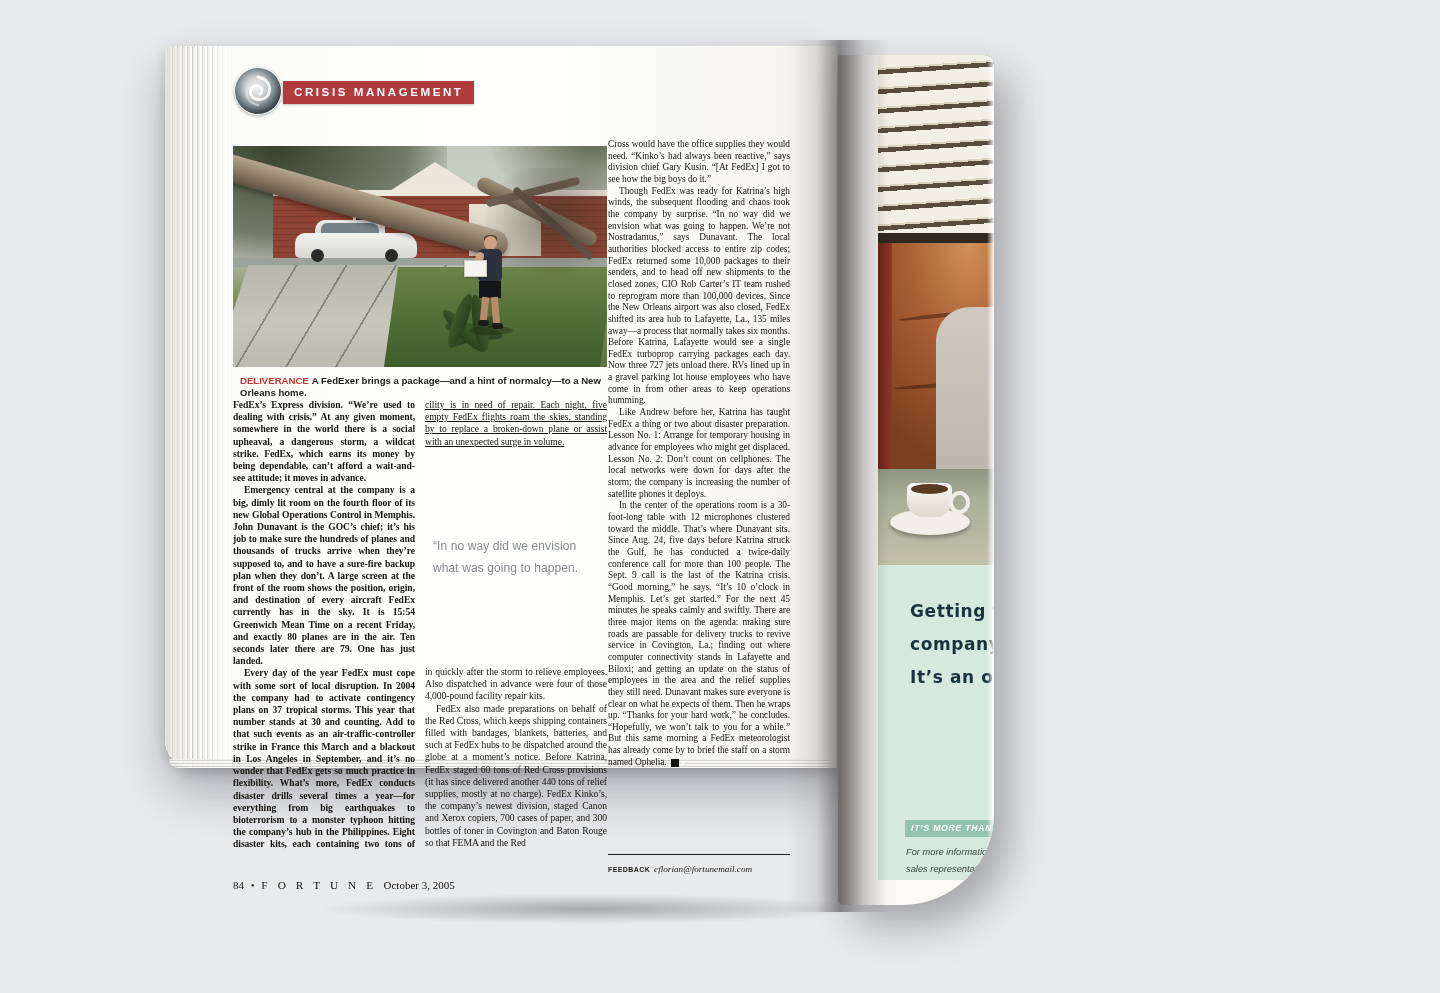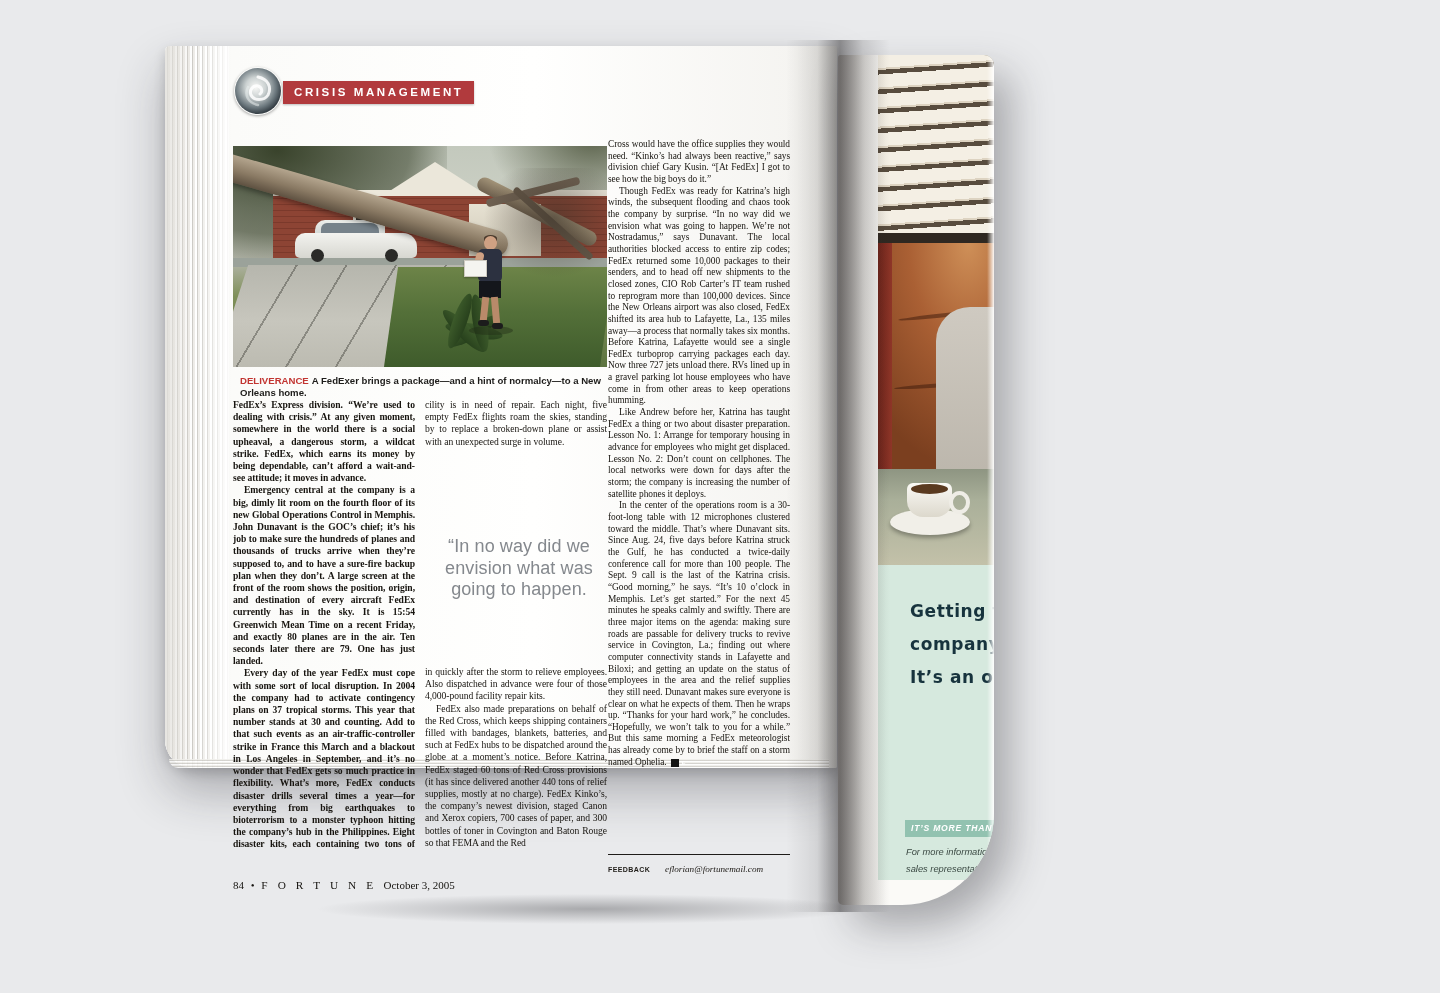--- a/index.html
+++ b/index.html
@@ -91,36 +91,36 @@
   .caption{left:68px;top:329px;width:376px;font:bold 9.6px/12px "Liberation Sans",sans-serif;color:#1d1c1a;margin-left:7px;}
   .caption .kicker{color:#c23431;margin-right:3px;}
 
   
   .col{position:absolute;width:182px;overflow:hidden;text-align:justify;color:#17140f;}
   .col p{margin:0;text-indent:11px;}
   .col p:first-child{text-indent:0;}
   .body-a{font-size:9.6px;line-height:12.2px;letter-spacing:-0.05px;}
   .body-b{font-size:9.4px;line-height:11.65px;letter-spacing:-0.05px;}
   #col1{left:68px;top:353px;height:452px;font-weight:bold;}
-  #col2top{left:260px;top:353px;height:127px;}
+  #col2top{left:260px;top:353px;height:127px;text-decoration:underline;}
   #col2bot{left:260px;top:620px;height:188px;}
   #col3{left:443px;top:93px;height:712px;}
 
   .pullquote{left:268px;top:490px;width:172px;
-    font-family:"Liberation Sans",sans-serif;font-size:18px;line-height:21.5px;
-    color:#84888d;letter-spacing:.1px;text-align:center;}
+    font-family:"Liberation Sans",sans-serif;font-size:12px;line-height:21.5px;
+    color:#84888d;letter-spacing:.1px;}
   .pullquote .pq-em{display:block;font-weight:bold;color:#9a665a;}
 
   .endmark{display:inline-block;width:8px;height:8px;background:#141414;color:#fff;
     font:bold 6px/8px "Liberation Sans",sans-serif;text-align:center;margin-left:4px;}
 
   .feedback-rule{left:443px;top:808px;width:182px;height:0;border-top:1.6px solid #1e1c19;}
   .feedback{left:443px;top:812px;width:182px;white-space:nowrap;color:#23201c;}
   .fb-label{font:bold 7px "Liberation Sans",sans-serif;letter-spacing:.4px;}
-  .fb-email{font:italic 9.2px "Liberation Serif",serif;margin-left:11px;}
+  .fb-email{font:italic 9.2px "Liberation Serif",serif;margin-left:0;}
 
   .folio{left:68px;top:833px;white-space:nowrap;color:#15130f;font-size:11px;text-align:right;}
   .folio .ft-num{margin-right:4px;}
   .folio .ft-bullet{margin-right:4px;}
   .folio .ft-mag{letter-spacing:3.6px;font-size:11.3px;margin-right:4px;}
 
   
   .right-page{left:838px;top:55px;width:156px;height:850px;overflow:hidden;
     background:#fbfaf7;border-radius:2px 10px 92px 5px;
     box-shadow:16px 20px 40px rgba(40,40,46,.35);}

